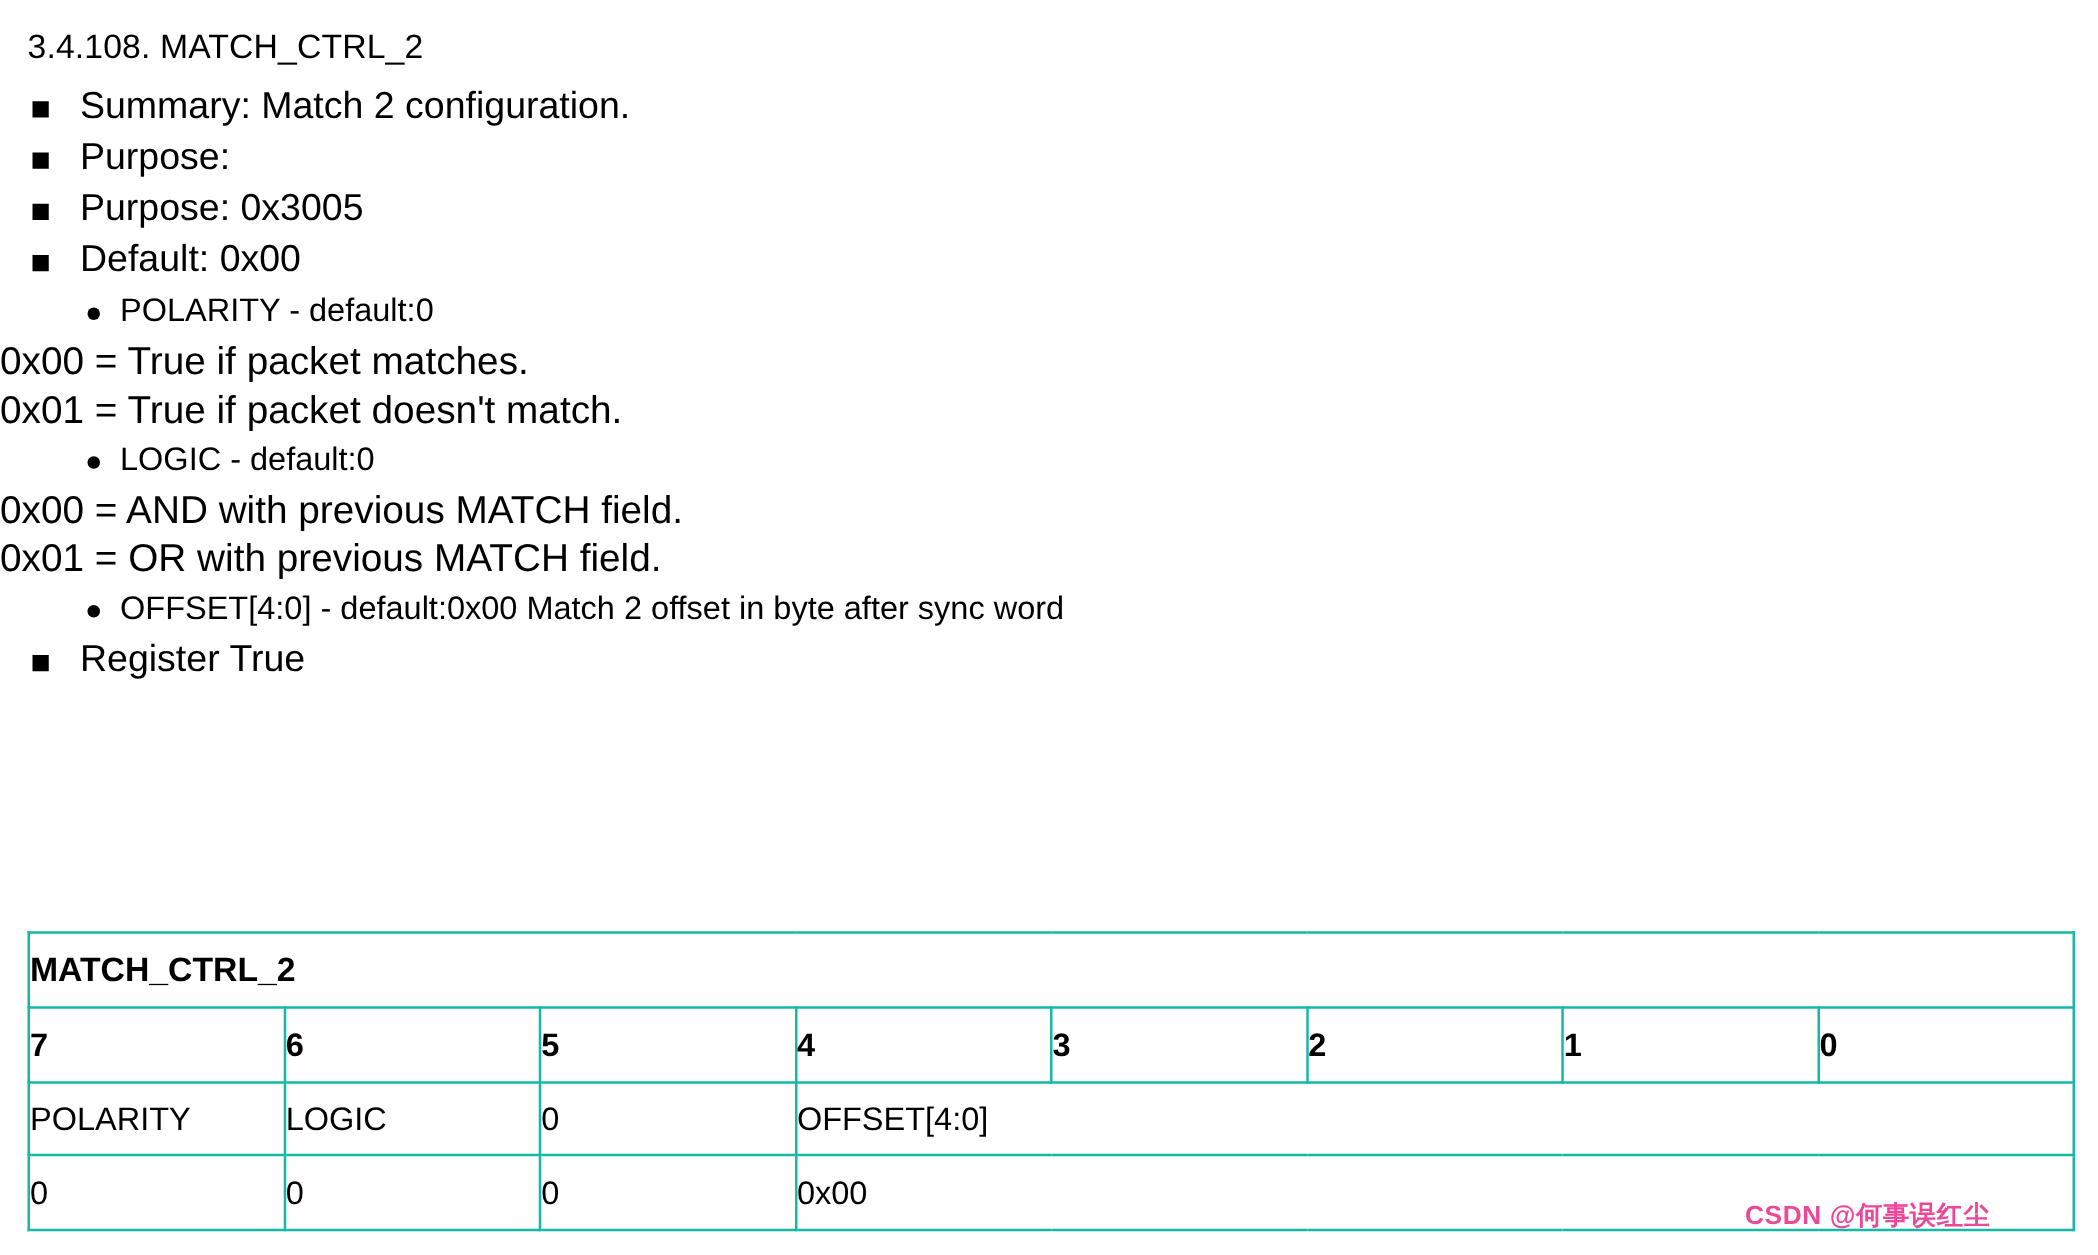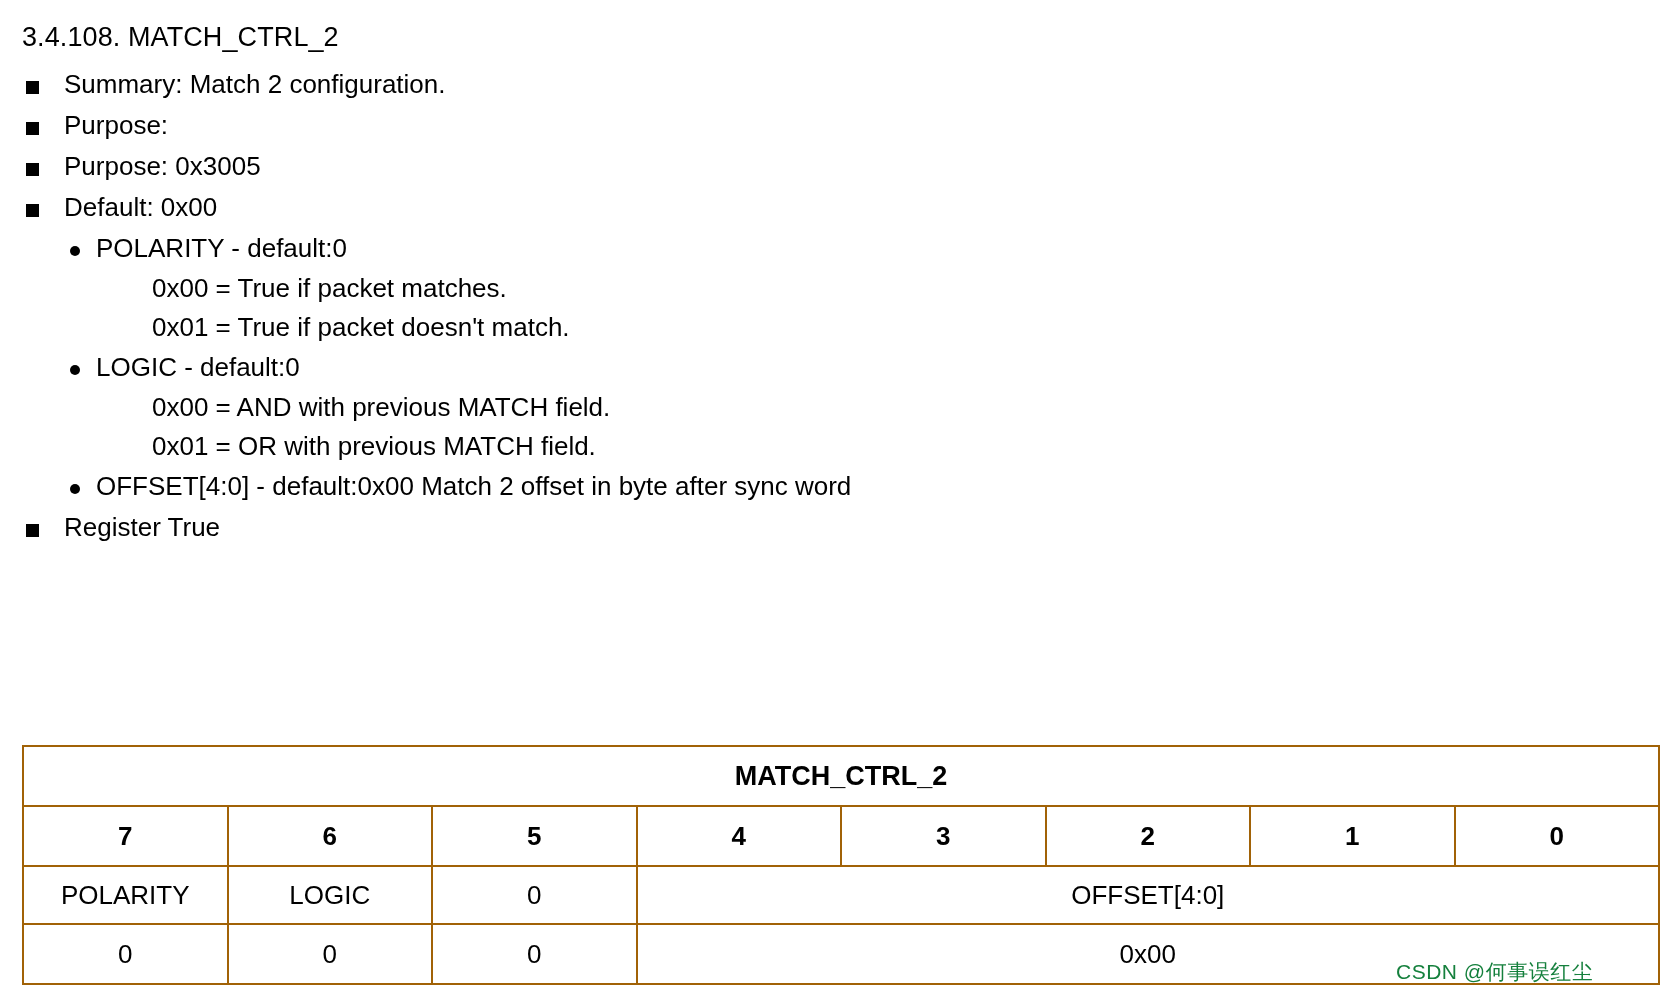--- a/index.html
+++ b/index.html
@@ -38,21 +38,21 @@
   .li {
     position: relative;
     display: block;
     white-space: nowrap;
   }
   
   .lvl1 {
     padding-left: 64px;
     height: 41px;
     line-height: 41px;
-    font-size: 26px;
+    font-size: 30px;
   }
   .lvl1 > .marker-square {
     position: absolute;
     left: 26px;
     top: 17px;
     width: 13px;
     height: 13px;
     background: #000;
   }
   
@@ -66,39 +66,37 @@
     position: absolute;
     left: 70px;
     top: 18px;
     width: 10px;
     height: 10px;
     border-radius: 50%;
     background: #000;
   }
   
   .lvl3 {
-    padding-left: 152px;
     height: 39px;
     line-height: 39px;
-    font-size: 26px;
+    font-size: 31px;
   }
   .txt { display: inline; }
 
   
   .reg-table {
     position: absolute;
     left: 22px;
     top: 745px;
     width: 1638px;
     border-collapse: collapse;
     table-layout: fixed;
   }
   .reg-table td {
-    border: 2px solid #a16207;
-    text-align: center;
+    border: 2px solid #14b8a6;
     vertical-align: middle;
     font-size: 26px;
     padding: 0;
   }
   .reg-table tr.row-name td {
     height: 58px;
     font-size: 27px;
     font-weight: bold;
   }
   .reg-table tr.row-bits td {
@@ -115,24 +113,25 @@
     height: 58px;
     font-weight: normal;
   }
 
   
   .watermark {
     position: absolute;
     left: 1396px;
     top: 958px;
     font-size: 21px;
-    color: #15803d;
+    color: #ec4899;
     white-space: nowrap;
     letter-spacing: 0.5px;
     pointer-events: none;
+    font-weight: bold;
   }
 </style>
 </head>
 <body>
 
 <div class="doc-title">3.4.108. MATCH_CTRL_2</div>
 
 <div class="bullet-list" id="bullet-list">
     <div class="li lvl1"><span class="marker-square"></span><span class="txt">Summary: Match 2 configuration.</span></div>
     <div class="li lvl1"><span class="marker-square"></span><span class="txt">Purpose:</span></div>

